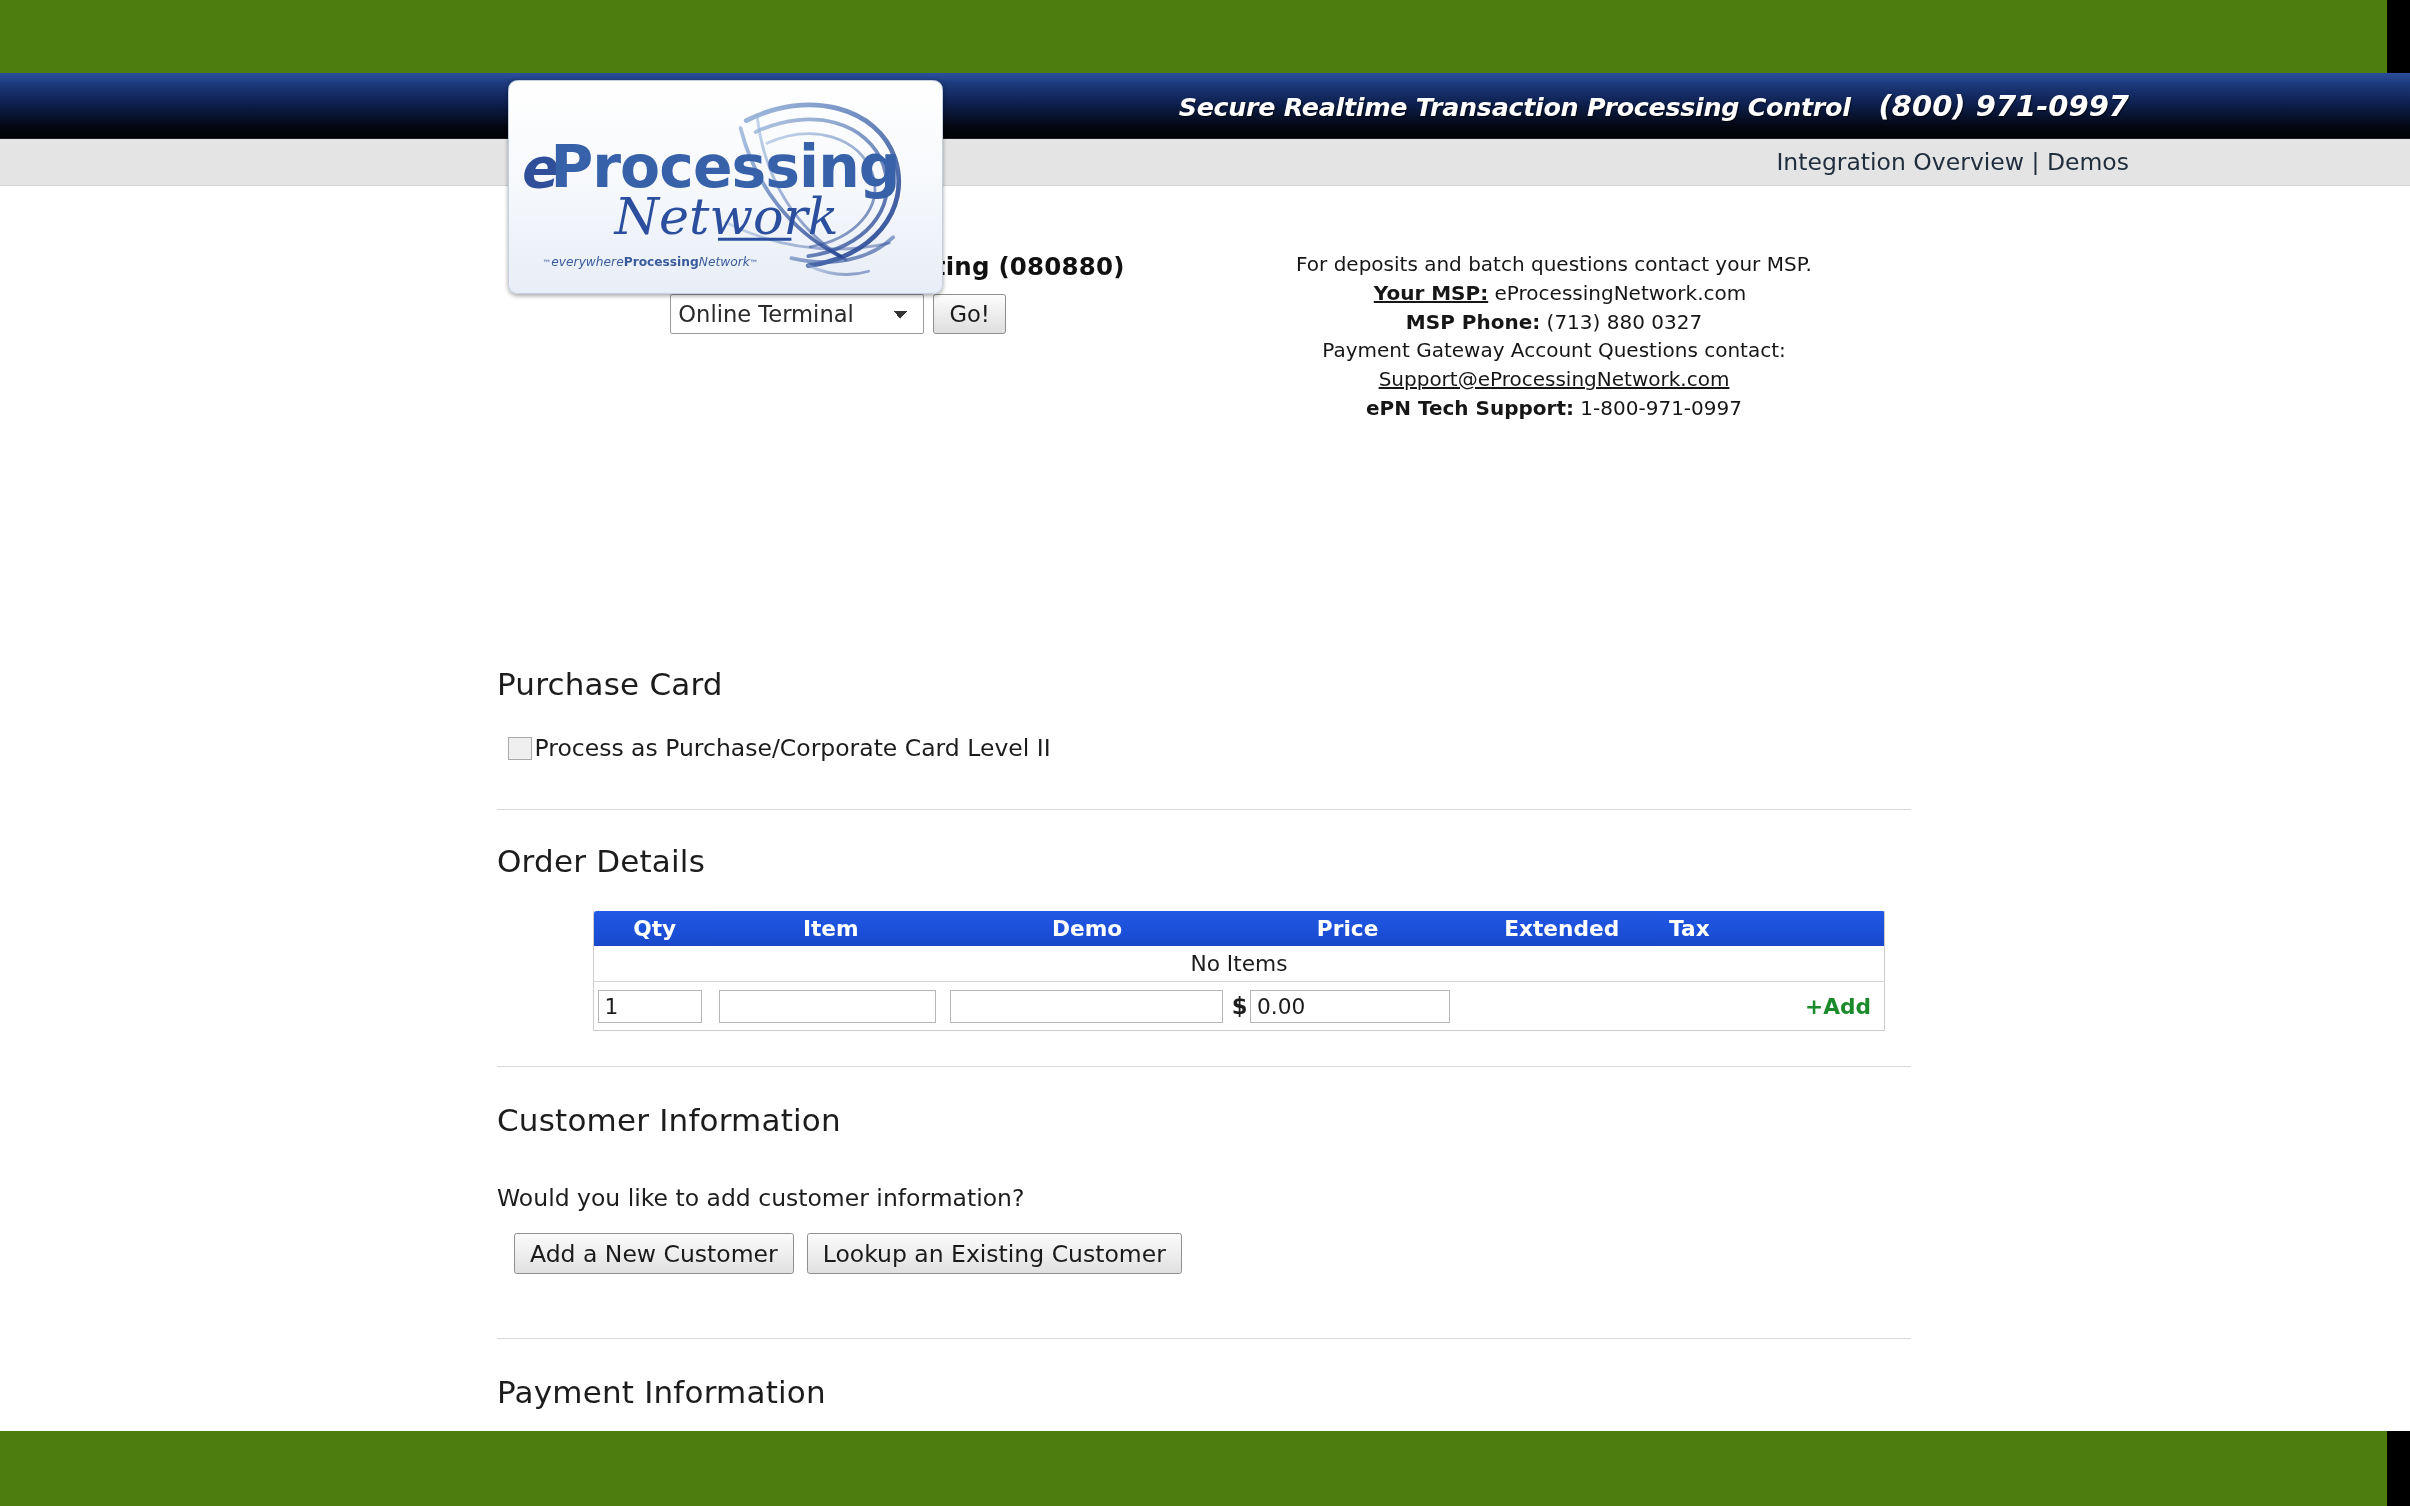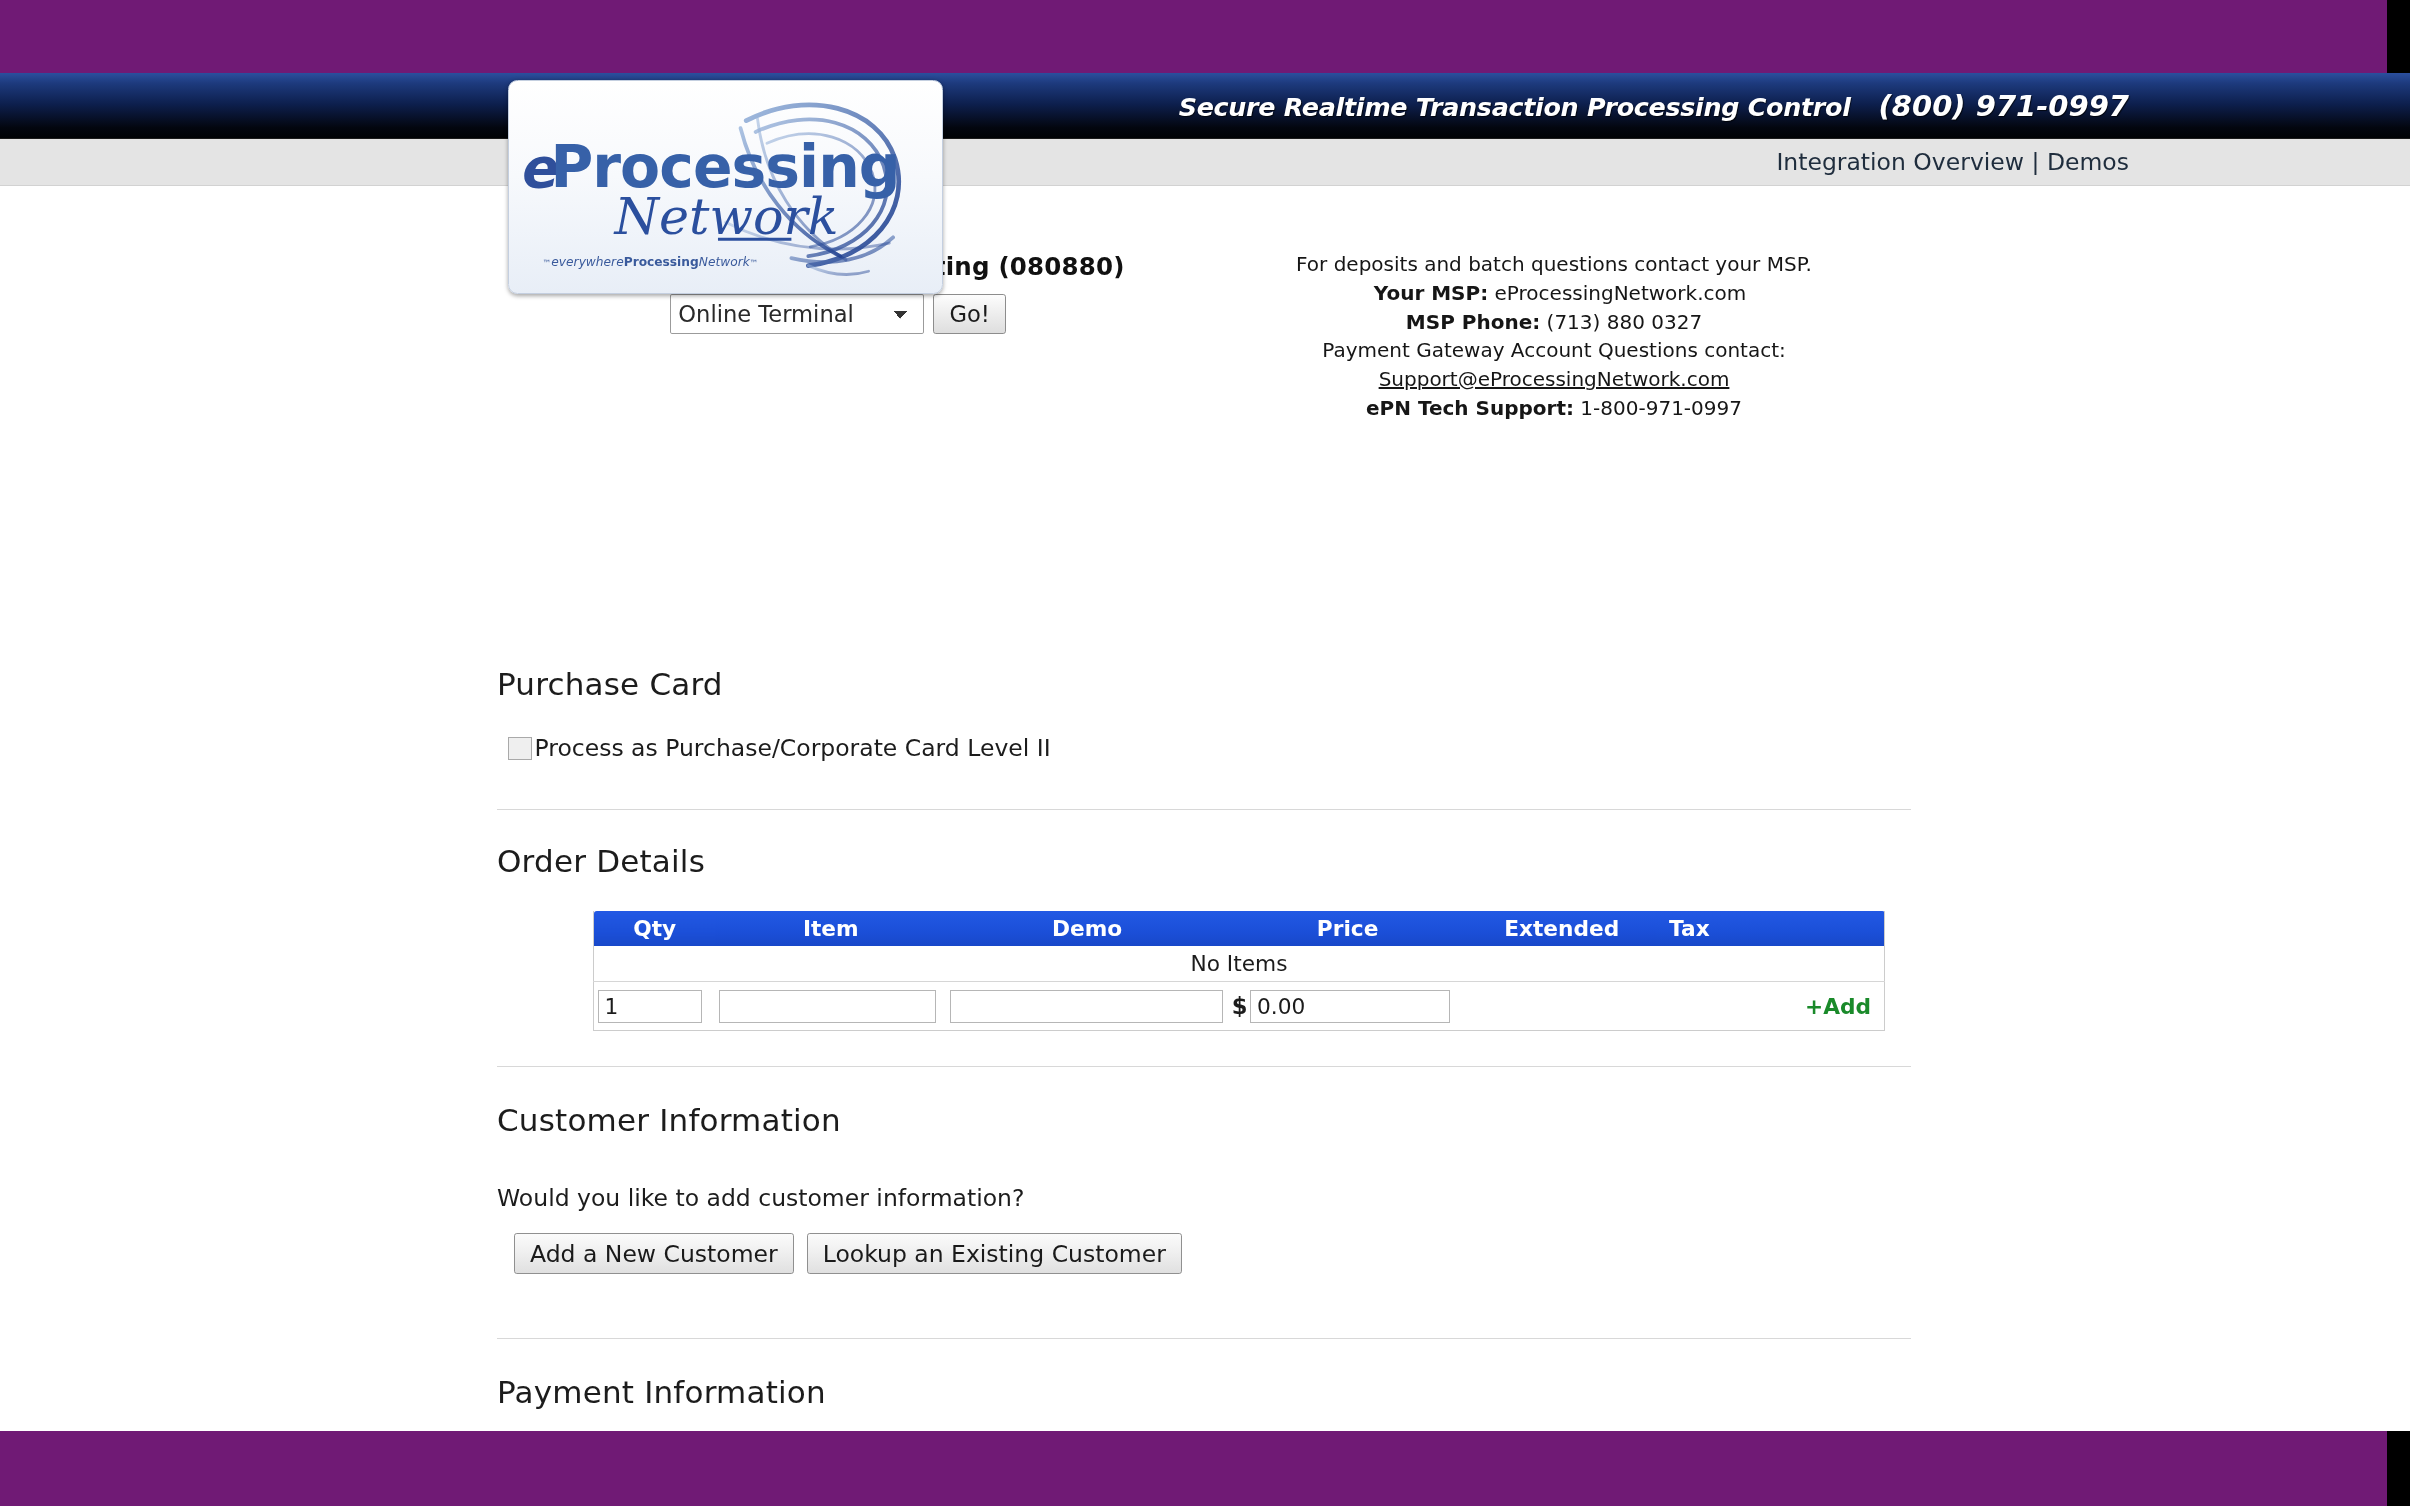--- a/index.html
+++ b/index.html
@@ -10,21 +10,21 @@
     width: 2411px;
     height: 1507px;
     overflow: hidden;
     font-family: "DejaVu Sans", "Liberation Sans", sans-serif;
   }
 
   #viewport {
     position: relative;
     width: 2387px;
     height: 1507px;
-    background: #701a75;
+    background: #4d7c0f;
   }
 
   
   #page {
     position: absolute;
     left: 0;
     top: 73px;
     width: 2411px;
     height: 1358px;
     background: #ffffff;
@@ -178,21 +178,21 @@
     position: absolute;
     left: 1262px;
     top: 64px;
     width: 584px;
     text-align: center;
     font-size: 20px;
     line-height: 1.44;
     color: #161616;
   }
   .msp-block .b { font-weight: bold; }
-  .msp-block .u { font-weight: bold; margin-left: 12px; }
+  .msp-block .u { text-decoration: underline; font-weight: bold; margin-left: 12px; }
   .msp-block a { color: #161616; text-decoration: underline; }
 
   
   .section {
     position: absolute;
     left: 0;
     width: 2411px;
   }
   .h2 {
     position: absolute;

